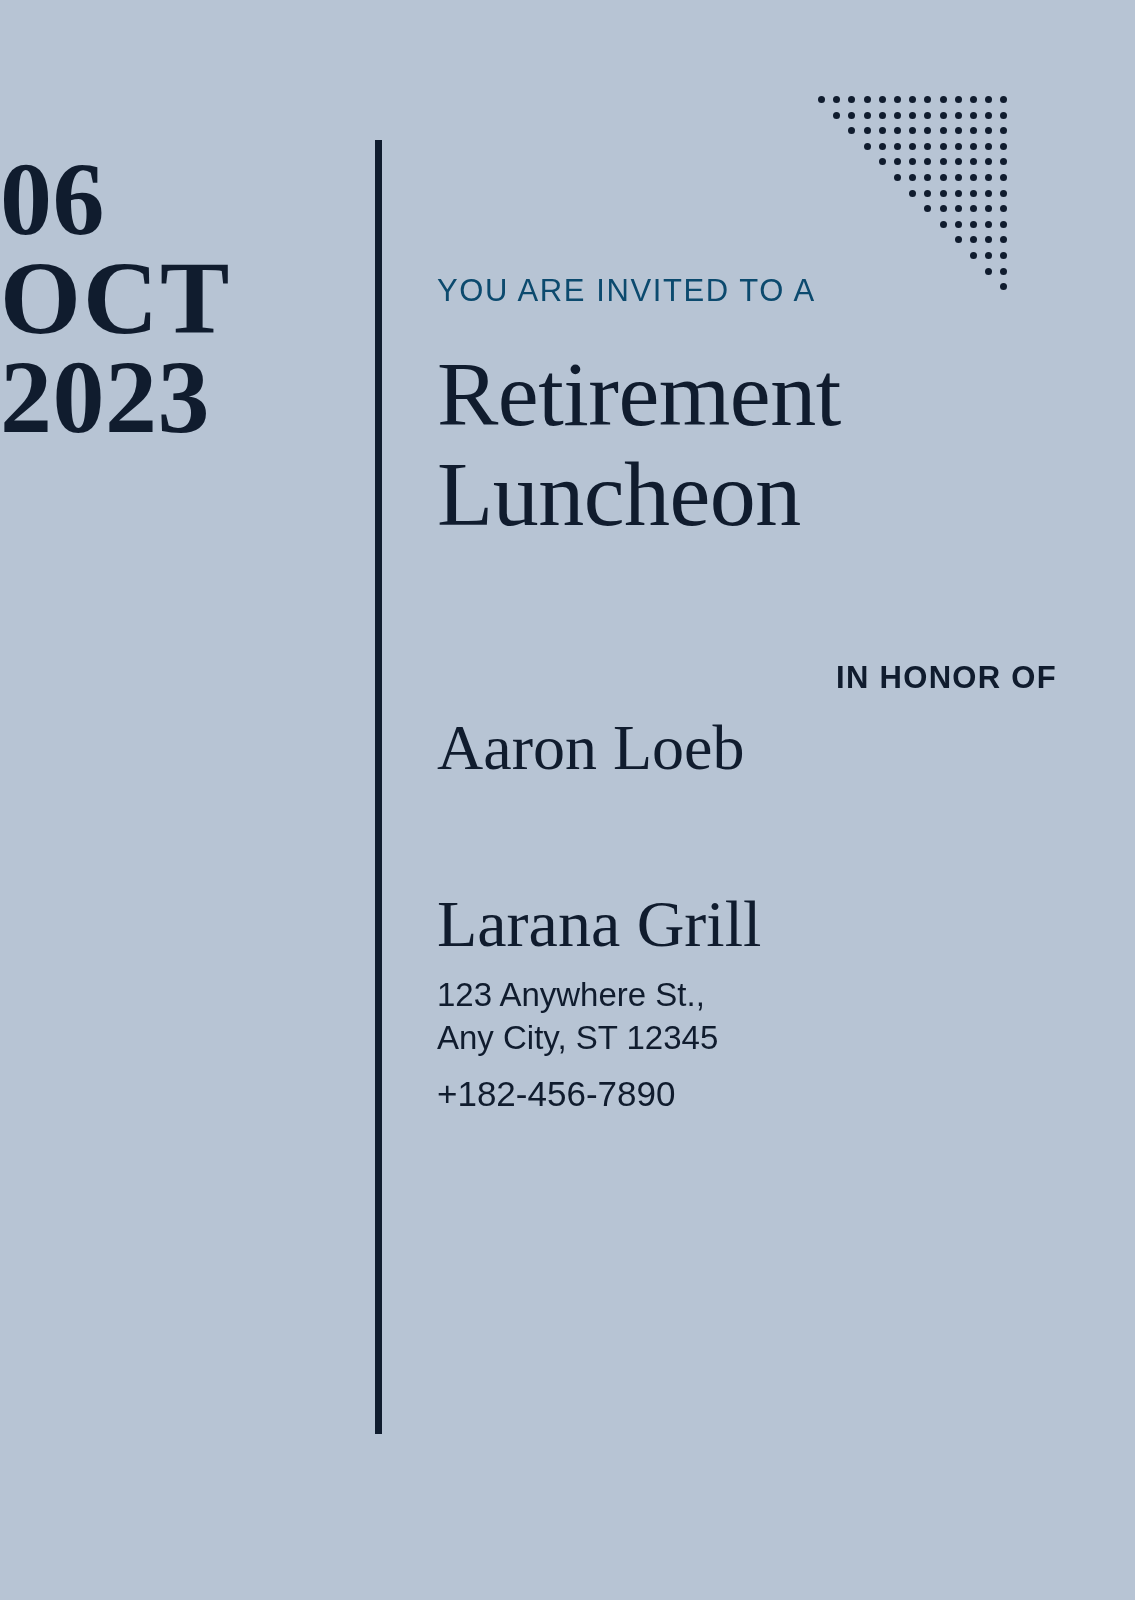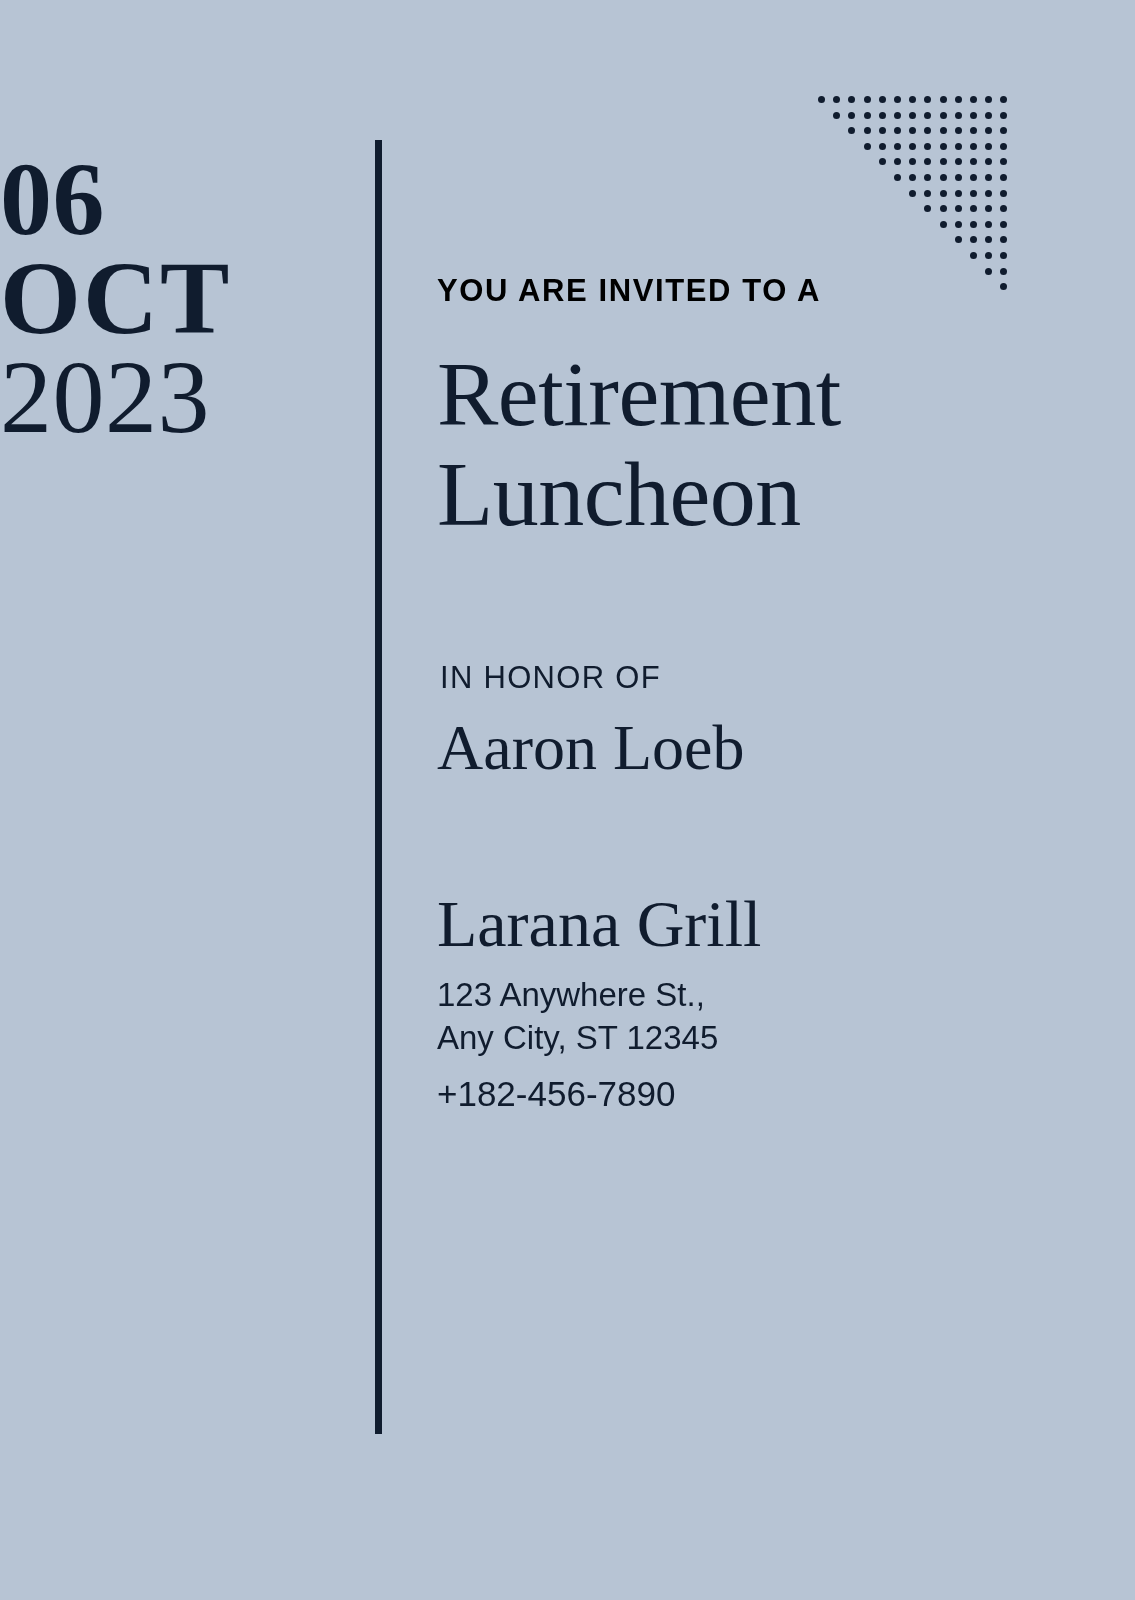--- a/index.html
+++ b/index.html
@@ -67,55 +67,56 @@
     display: block;
   }
   .date-month {
     font-size: 104px;
     font-weight: 700;
     display: block;
     letter-spacing: 2px;
   }
   .date-year {
     font-size: 104px;
-    font-weight: 400;
+    font-weight: 700;
     display: block;
   }
 
   
   .content {
     position: absolute;
     left: 437px;
     top: 272px;
     width: 620px;
   }
 
   .eyebrow {
     font-size: 31px;
     letter-spacing: 1.6px;
-    font-weight: 700;
-    color: #000000;
+    font-weight: 400;
+    color: #0c4a6e;
     margin: 0;
     line-height: 1.2;
   }
 
   .headline {
     font-family: "Liberation Serif", serif;
     font-size: 92px;
     line-height: 1.08;
     font-weight: 400;
     margin: 36px 0 0 0;
     letter-spacing: -0.5px;
   }
 
   .honor-label {
     font-size: 31px;
     letter-spacing: 1.3px;
     margin: 116px 0 0 3px;
-    font-weight: 400;
+    font-weight: 700;
+    text-align: right;
   }
 
   .honoree {
     font-family: "Liberation Serif", serif;
     font-size: 64px;
     font-weight: 400;
     margin: 18px 0 0 0;
     line-height: 1.05;
   }
 

